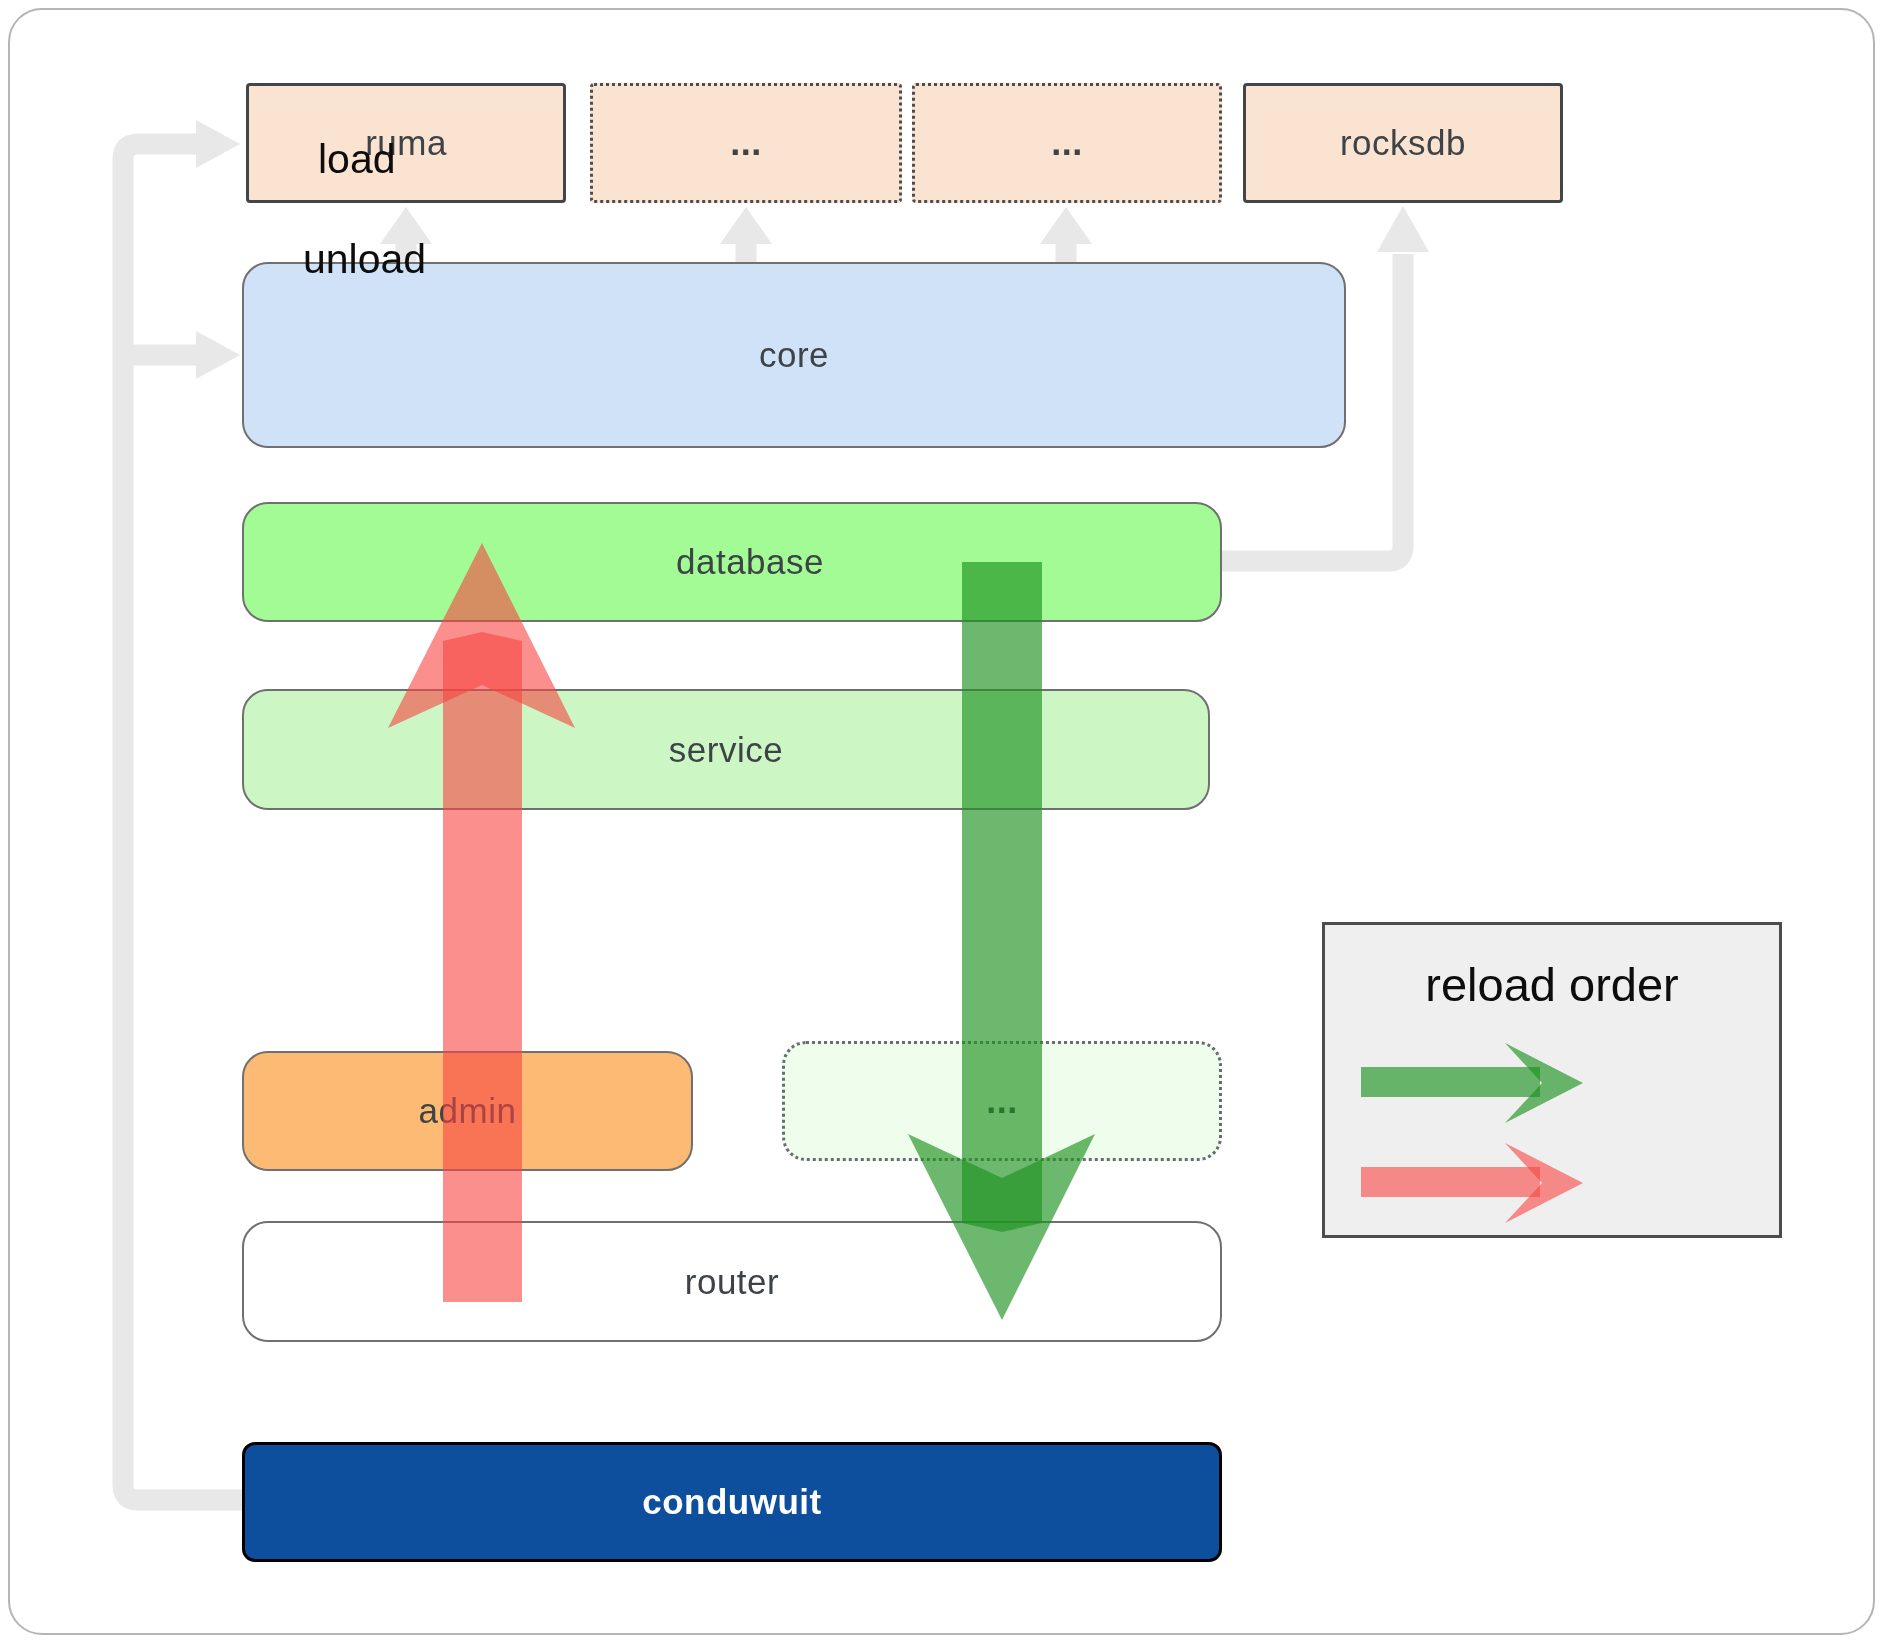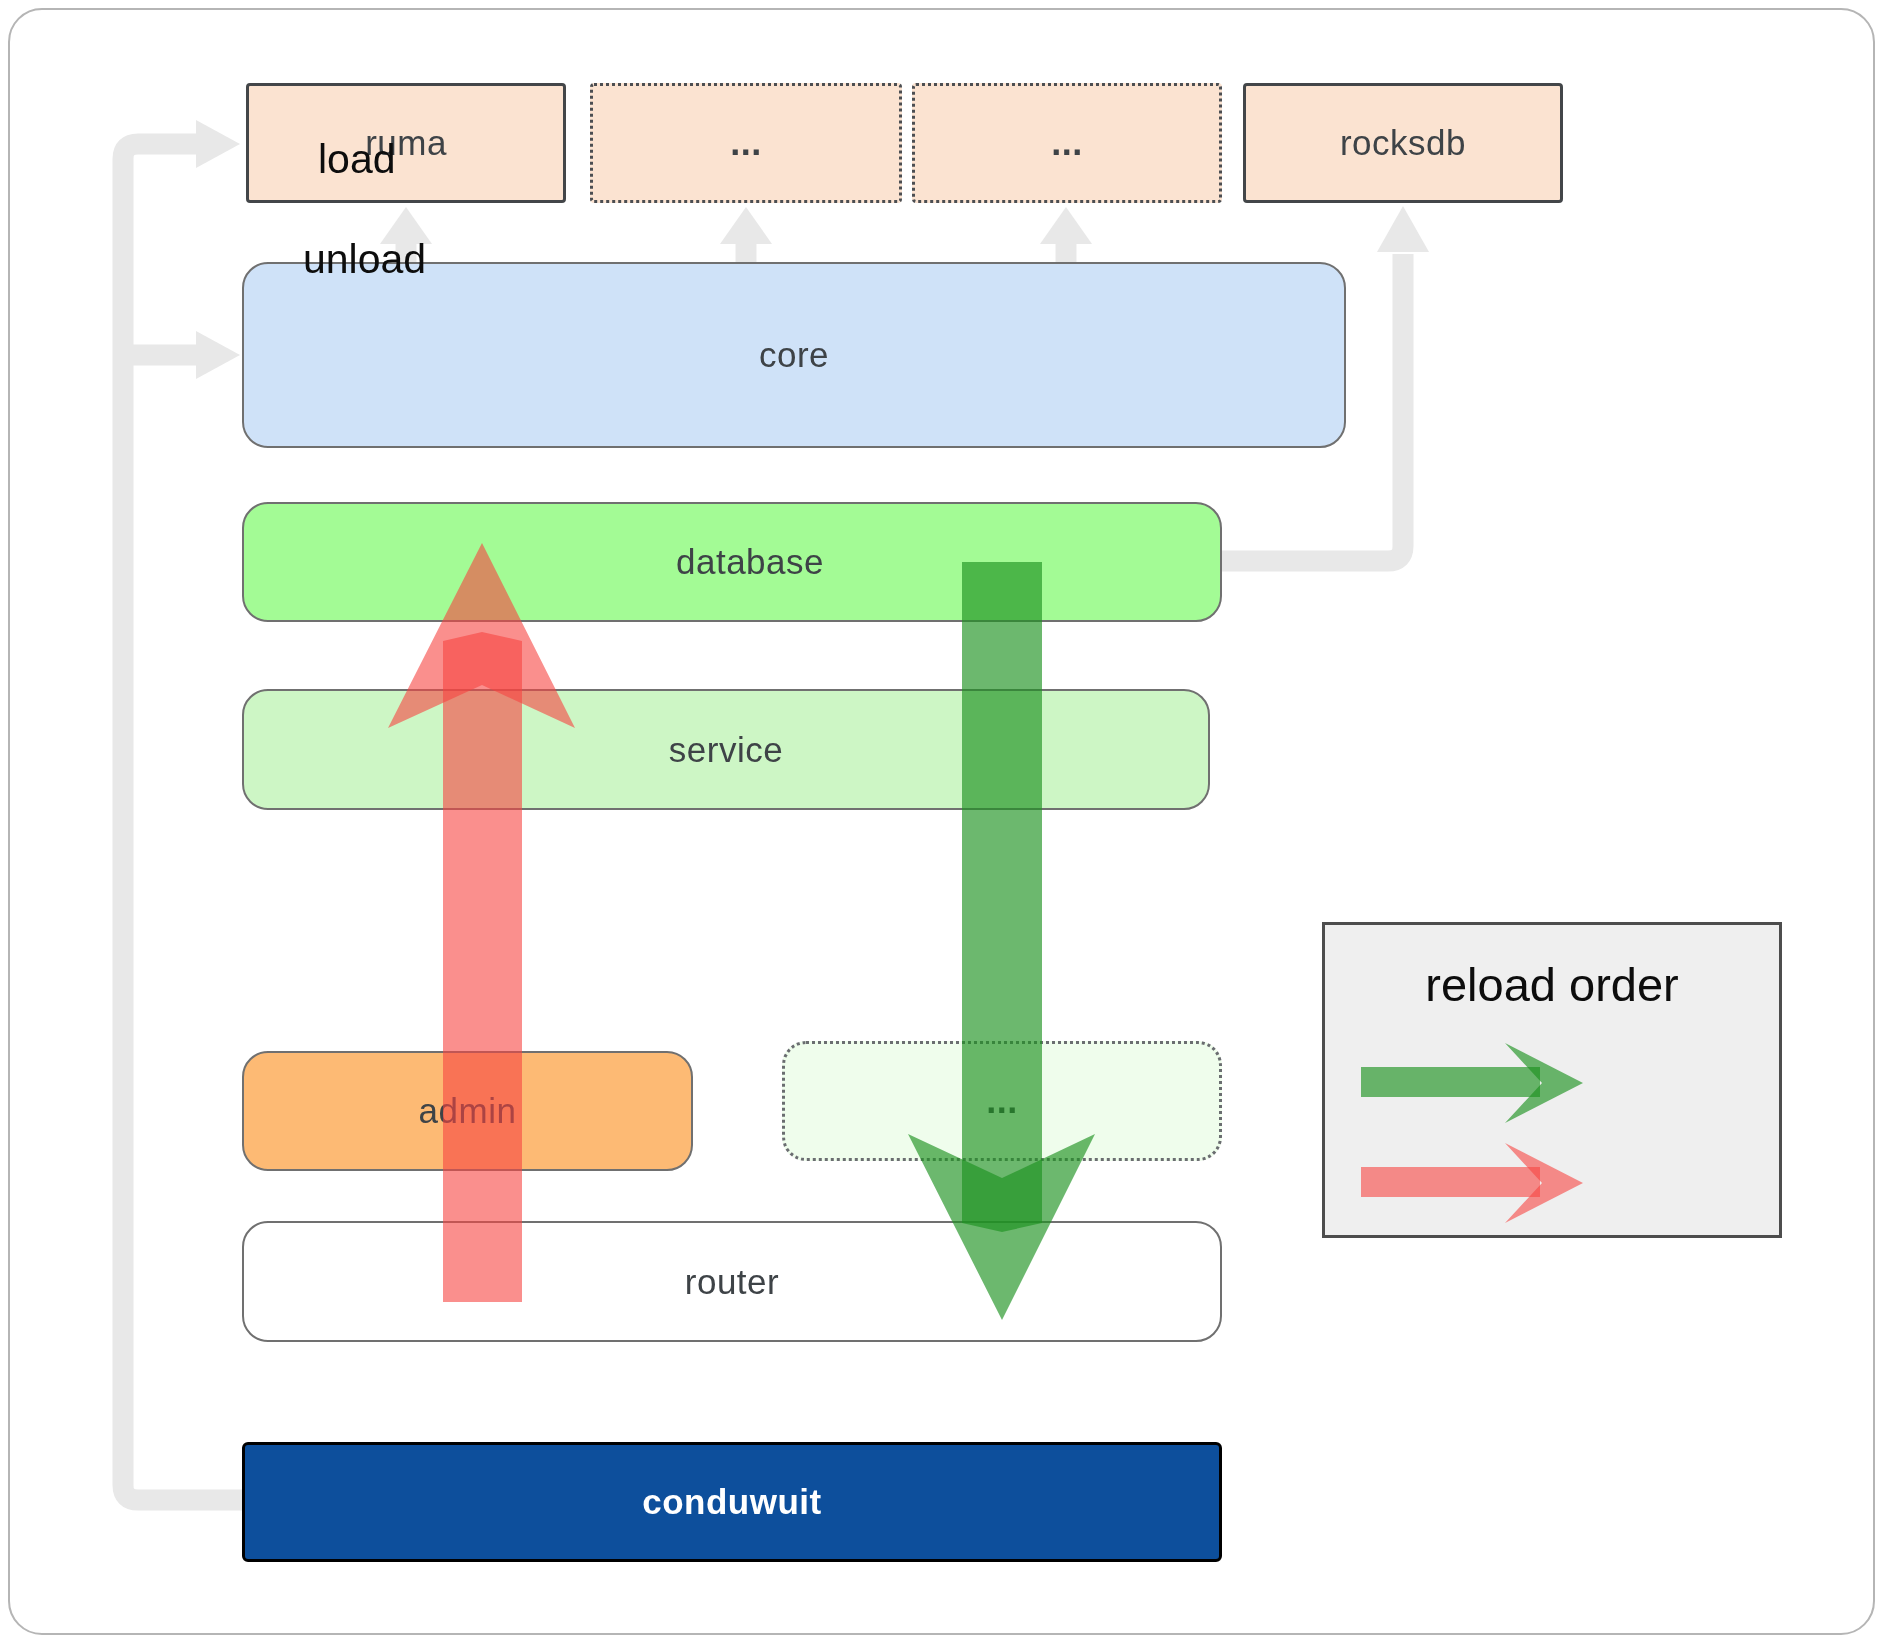--- a/index.html
+++ b/index.html
@@ -101,21 +101,21 @@
   </div>
   <div class="box layerbox" id="box-admin" style="left:242px;top:1041px;width:451px;height:120px;">
     <span>admin</span>
   </div>
   <div class="box dotted-green bold-dots" id="box-admin-more" style="left:782px;top:1041px;width:440px;height:120px;">
     <span>...</span>
   </div>
   <div class="box layerbox" id="box-router" style="left:242px;top:1221px;width:980px;height:121px;">
     <span>router</span>
   </div>
-  <div class="box" id="box-conduwuit" style="left:242px;top:1442px;width:980px;height:120px;border-radius:6px;">
+  <div class="box" id="box-conduwuit" style="left:242px;top:1442px;width:980px;height:120px;border-radius:13px;">
     <span>conduwuit</span>
   </div>
 
   <div id="legend">
     <div id="legend-title">reload order</div>
   </div>
   <div class="legend-label" id="legend-load-label">load</div>
   <div class="legend-label" id="legend-unload-label">unload</div>
 
   <svg id="flow-arrows" class="layer" width="1883" height="1643" viewBox="0 0 1883 1643">

